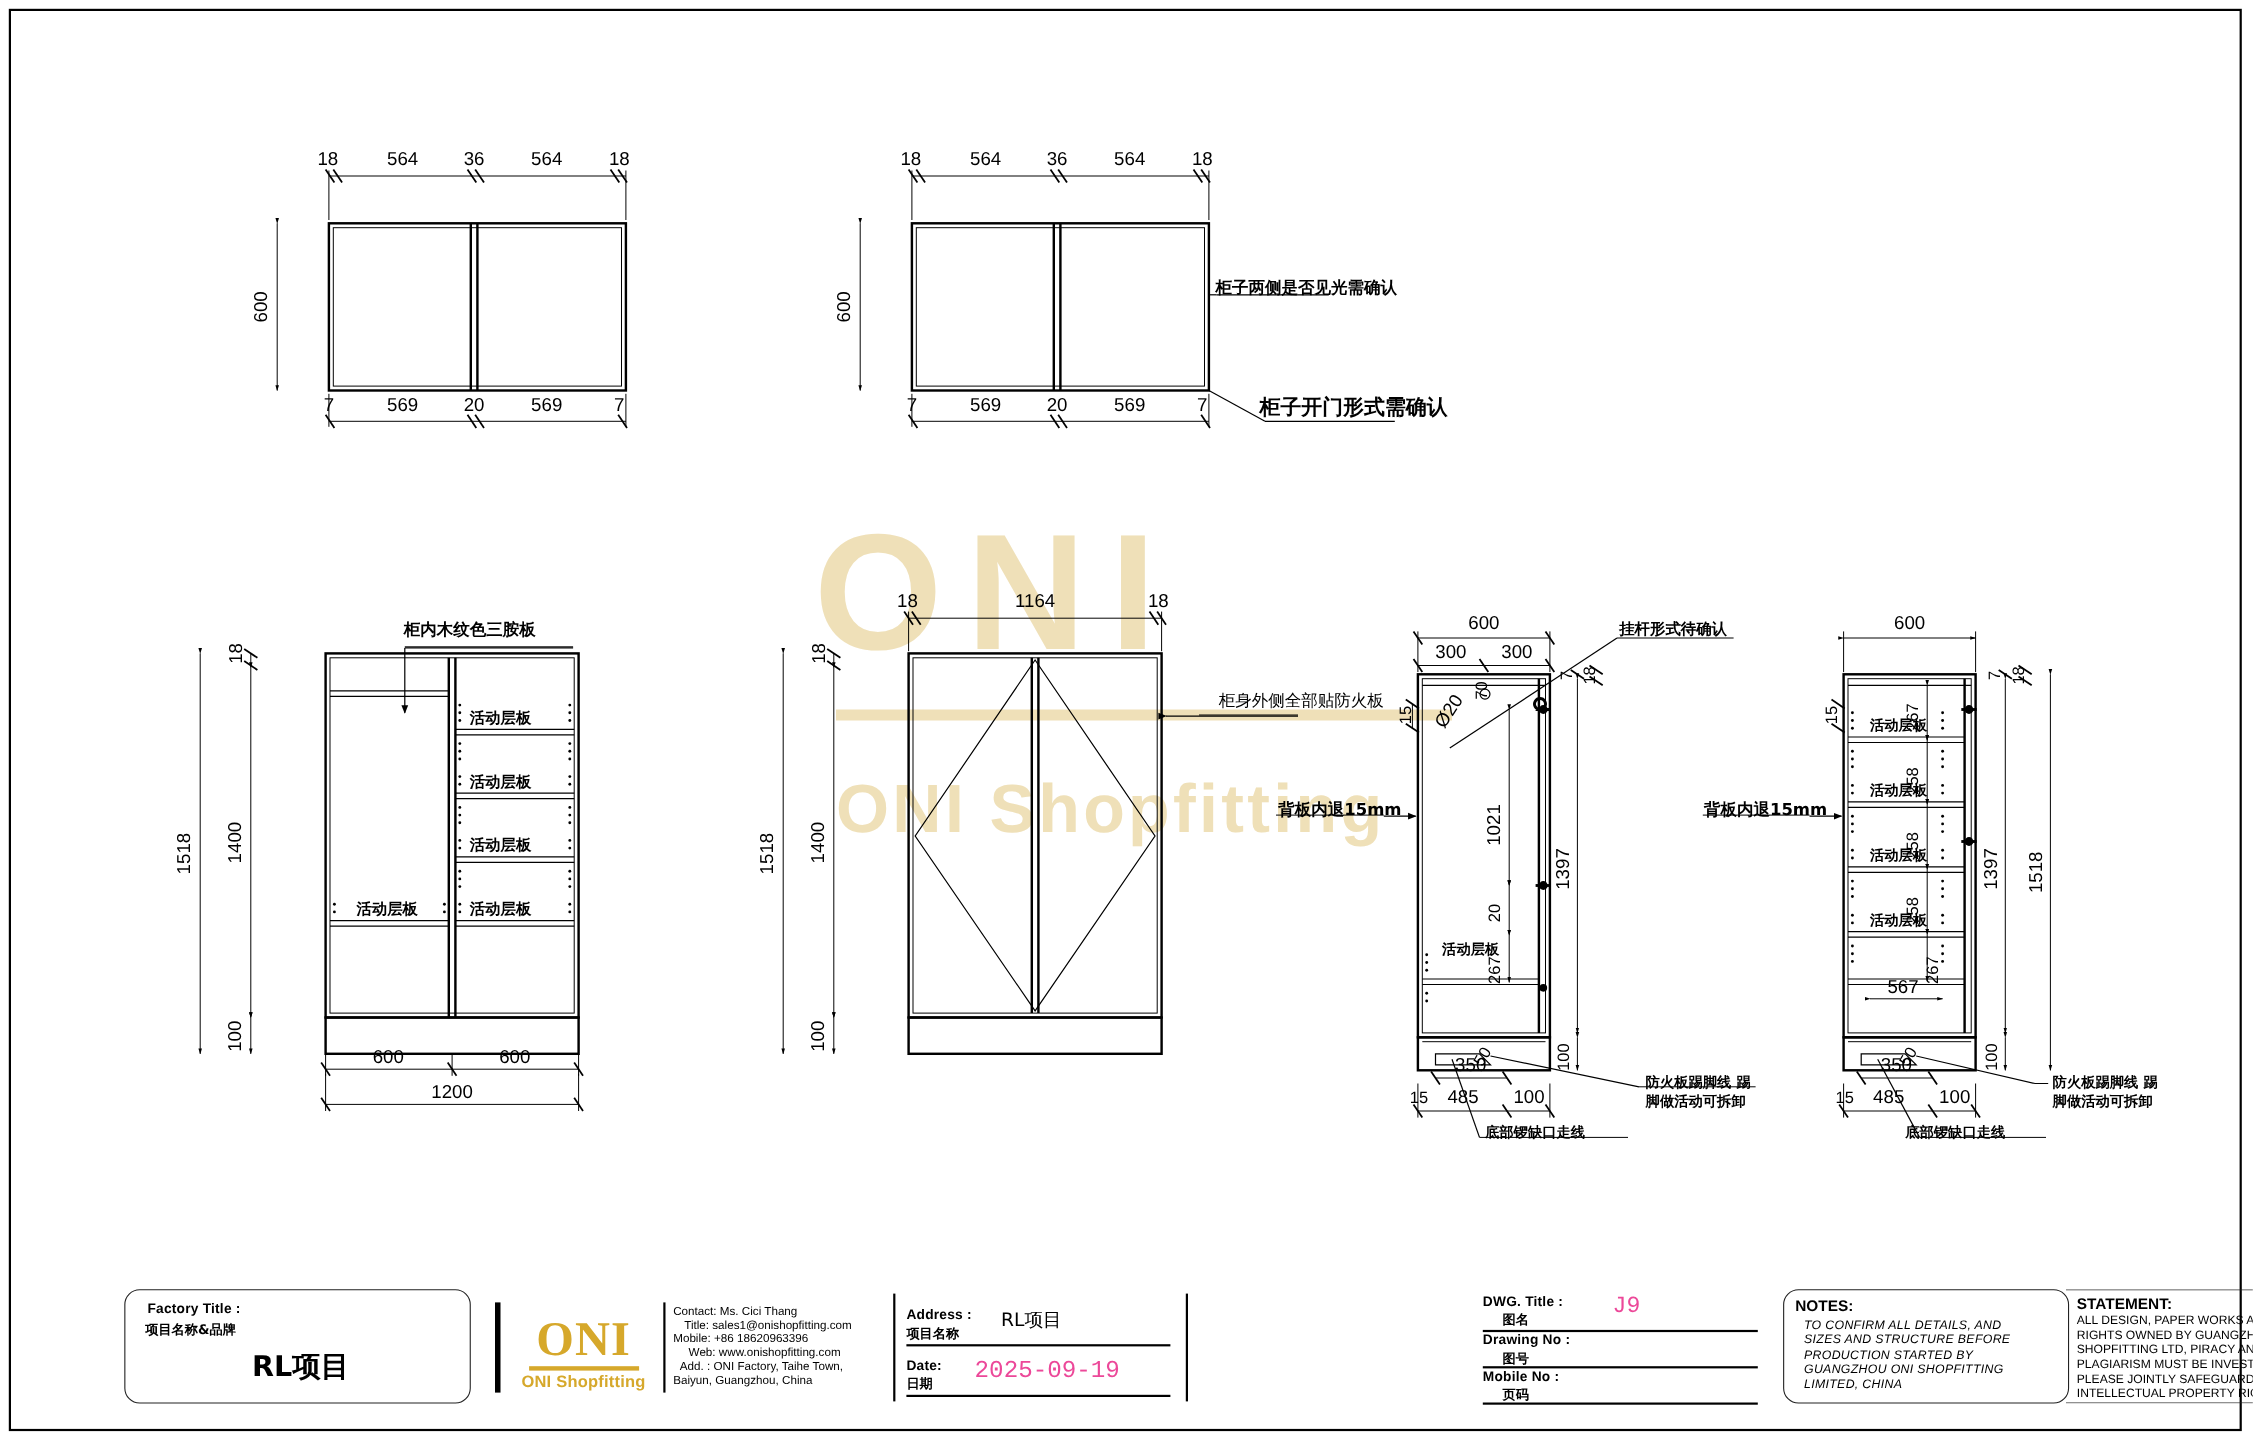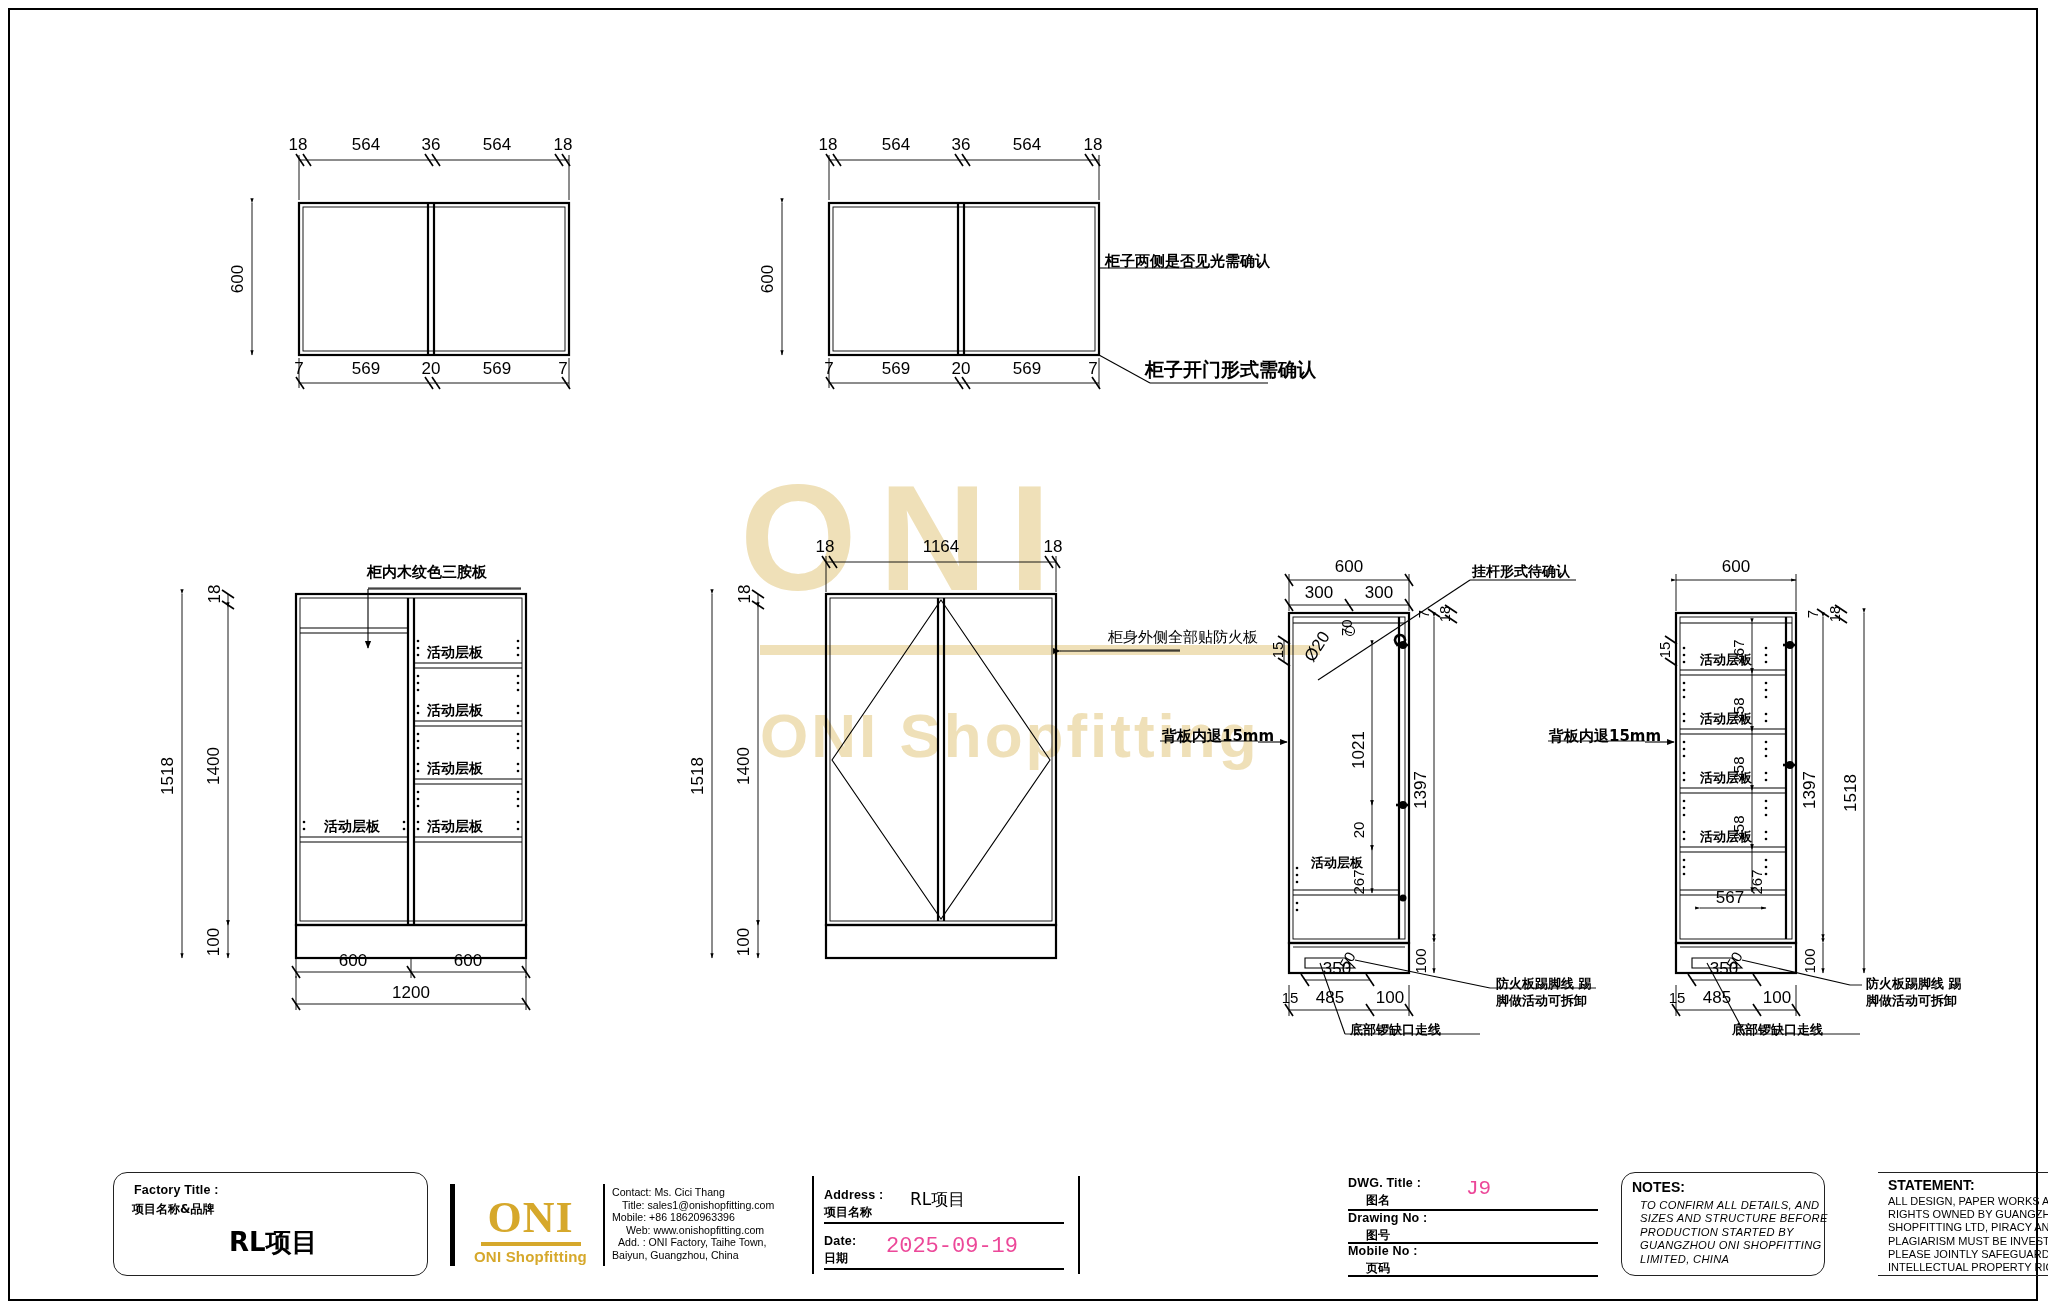--- a/index.html
+++ b/index.html
@@ -660,21 +660,21 @@
       <div class="tb-lab-cn" style="position:absolute;left:18px;top:55px;">图号</div>
       <div class="tb-val" style="position:absolute;left:118px;top:40px;"></div>
       <div class="hrule" style="left:0px;top:70px;width:250px;"></div>
 
       <div class="tb-lab" style="position:absolute;left:0px;top:72px;">Mobile No :</div>
       <div class="tb-lab-cn" style="position:absolute;left:18px;top:88px;">页码</div>
       <div class="tb-val" style="position:absolute;left:118px;top:73px;"></div>
       <div class="hrule" style="left:0px;top:103px;width:250px;"></div>
     </div>
 
-    <div class="tb-cell tb-round" style="left:1543px;top:4px;width:204px;height:104px;">
+    <div class="tb-cell tb-round" style="left:1543px;top:4px;width:260px;height:104px;">
       <div class="notes-t" style="position:absolute;left:10px;top:6px;">NOTES:</div>
       <div class="notes-b" style="position:absolute;left:18px;top:26px;width:226px;font-style:italic;">
         <div>TO CONFIRM ALL DETAILS, AND</div>
         <div>SIZES AND STRUCTURE BEFORE</div>
         <div>PRODUCTION STARTED BY</div>
         <div>GUANGZHOU ONI SHOPFITTING</div>
         <div>LIMITED, CHINA</div>
       </div>
     </div>
 

